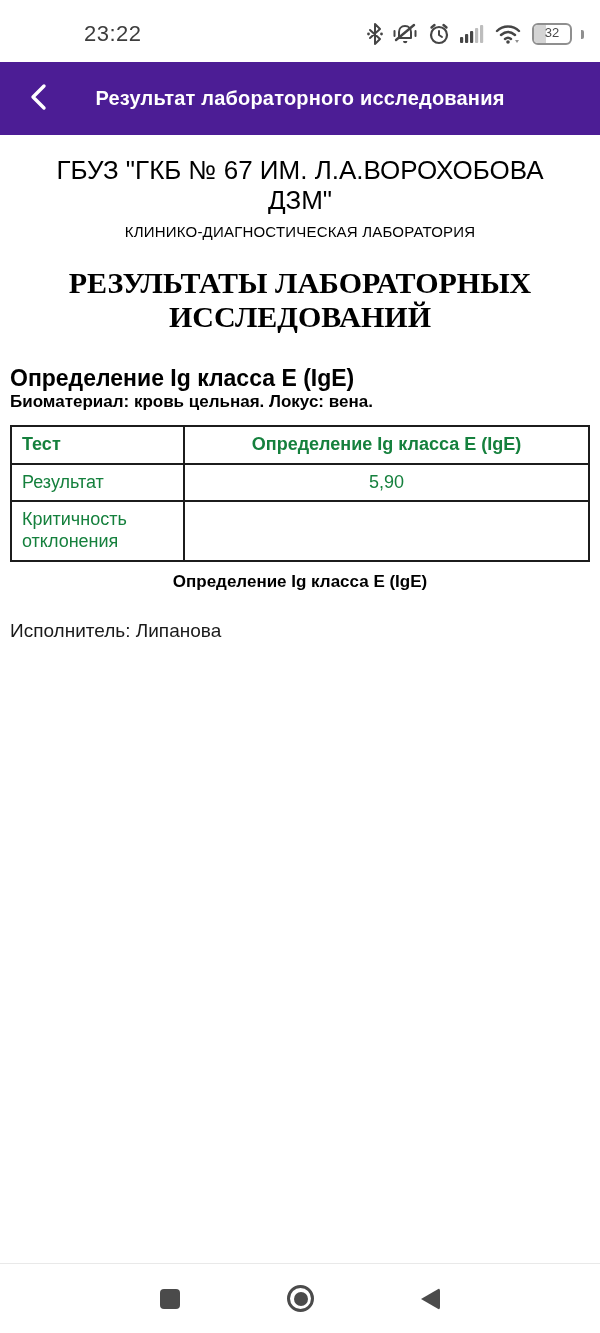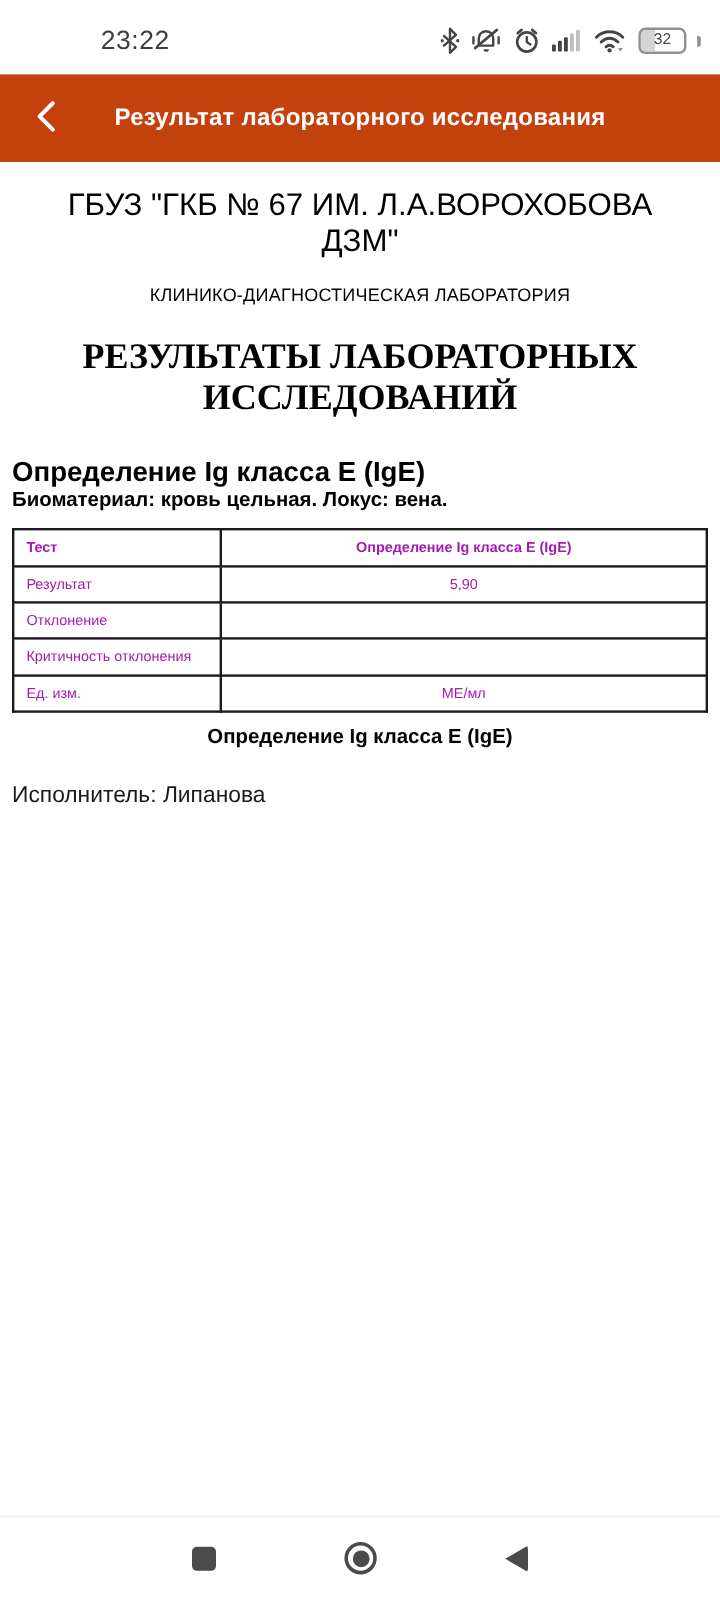--- a/index.html
+++ b/index.html
@@ -56,21 +56,21 @@
   }
   .battery-nub {
     width: 3px; height: 9px;
     background: #8f8f8f;
     border-radius: 0 2px 2px 0;
   }
 
   
   .app-header {
     height: 73px;
-    background: #c2410c;
+    background: #4c1d95;
     display: flex;
     align-items: center;
     position: relative;
   }
   .back-btn {
     position: absolute;
     left: 14px;
     top: 0;
     height: 73px;
     width: 48px;
@@ -98,21 +98,21 @@
     text-align: center;
     font-size: 26px;
     font-weight: normal;
     color: #000;
     line-height: 1.17;
   }
   .org-dept {
     text-align: center;
     font-size: 15px;
     color: #000;
-    margin-top: 22px;
+    margin-top: 7px;
     letter-spacing: 0.2px;
   }
   .doc-title {
     text-align: center;
     font-size: 30px;
     font-weight: bold;
     color: #000;
     margin-top: 26px;
     line-height: 1.14;
     font-family: Liberation Serif, serif;
@@ -131,22 +131,22 @@
 
   table.results {
     border-collapse: collapse;
     width: 100%;
     margin-top: 13px;
     table-layout: fixed;
   }
   .results th, .results td {
     border: 2px solid #1c1c1c;
     padding: 7px 10px;
-    font-size: 12px;
-    color: #a21caf;
+    font-size: 18px;
+    color: #15803d;
     vertical-align: middle;
     line-height: 1.2;
     overflow-wrap: break-word;
   }
   .results .col-label { width: 173px; }
   .results th { font-weight: bold; text-align: left; }
   .results th.value-head { text-align: center; }
   .results td.value-cell { text-align: center; }
 
   .table-caption {
@@ -289,30 +289,22 @@
     <tbody>
         <tr>
       <th class="col-label">Тест</th>
       <th class="value-head">Определение Ig класса E (IgE)</th>
     </tr>
     <tr>
       <td class="col-label">Результат</td>
       <td class="value-cell">5,90</td>
     </tr>
     <tr>
-      <td class="col-label">Отклонение</td>
-      <td class="value-cell"></td>
-    </tr>
-    <tr>
       <td class="col-label">Критичность отклонения</td>
       <td class="value-cell"></td>
-    </tr>
-    <tr>
-      <td class="col-label">Ед. изм.</td>
-      <td class="value-cell">МЕ/мл</td>
     </tr>
   </tbody>
     </table>
 
   <div class="table-caption">Определение Ig класса E (IgE)</div>
   <div class="executor">Исполнитель: Липанова</div>
 </div>
 
 <div class="nav-bar">
   <div class="nav-inner">

